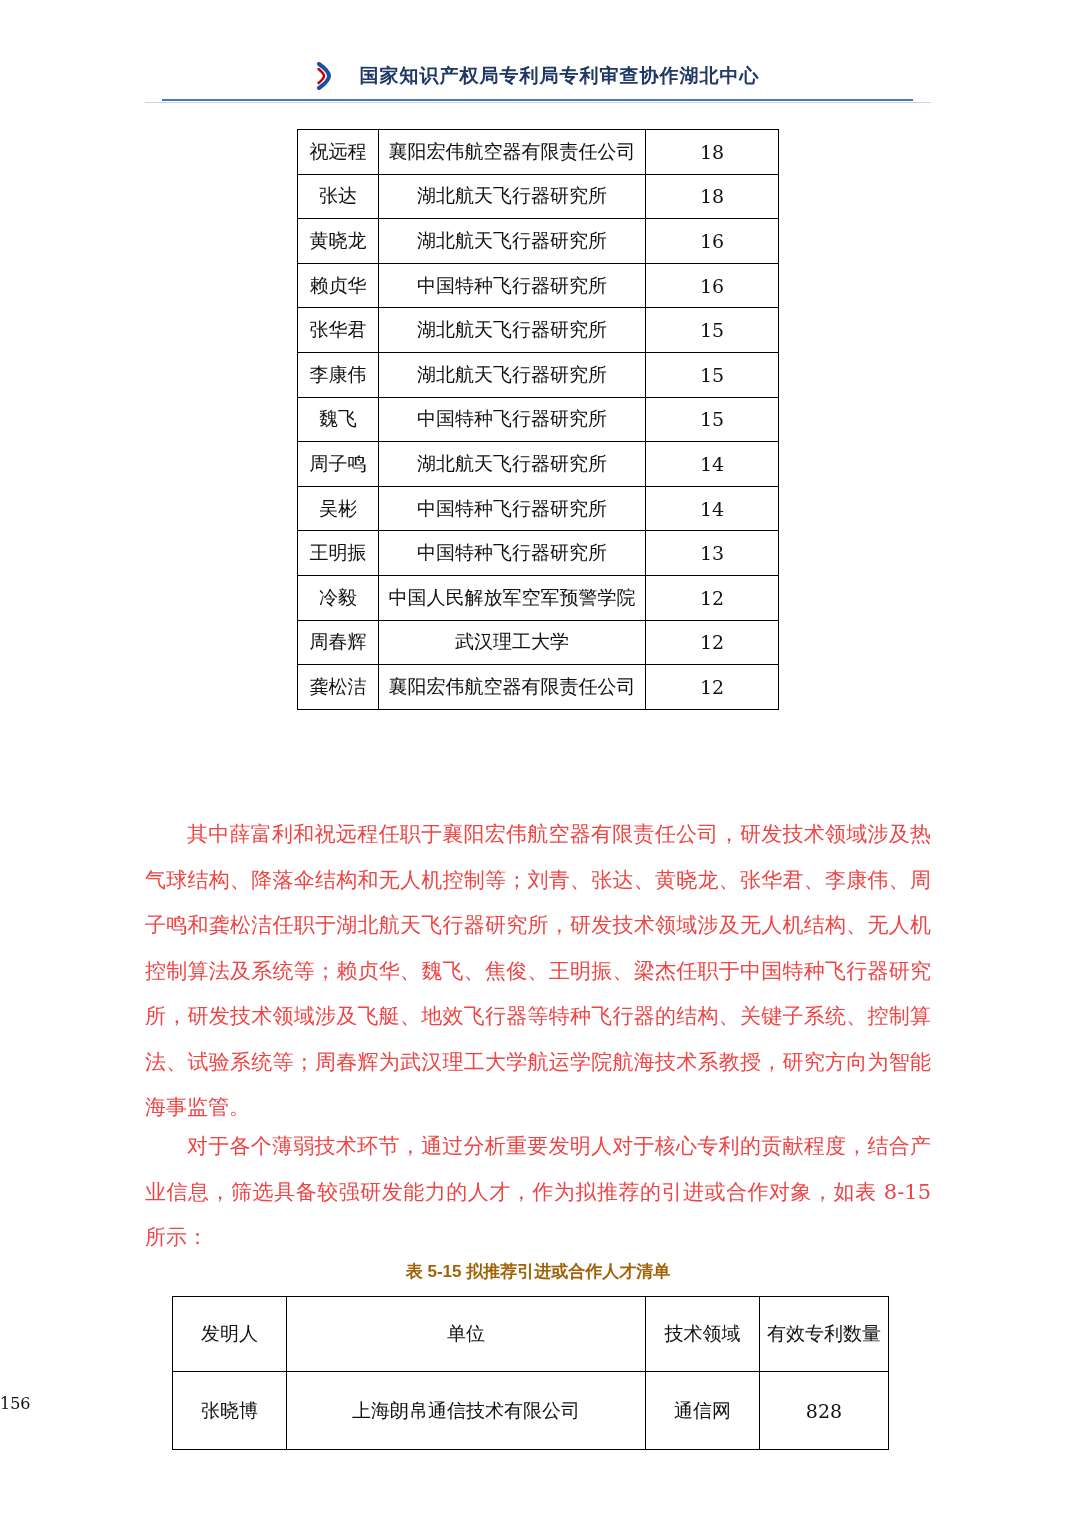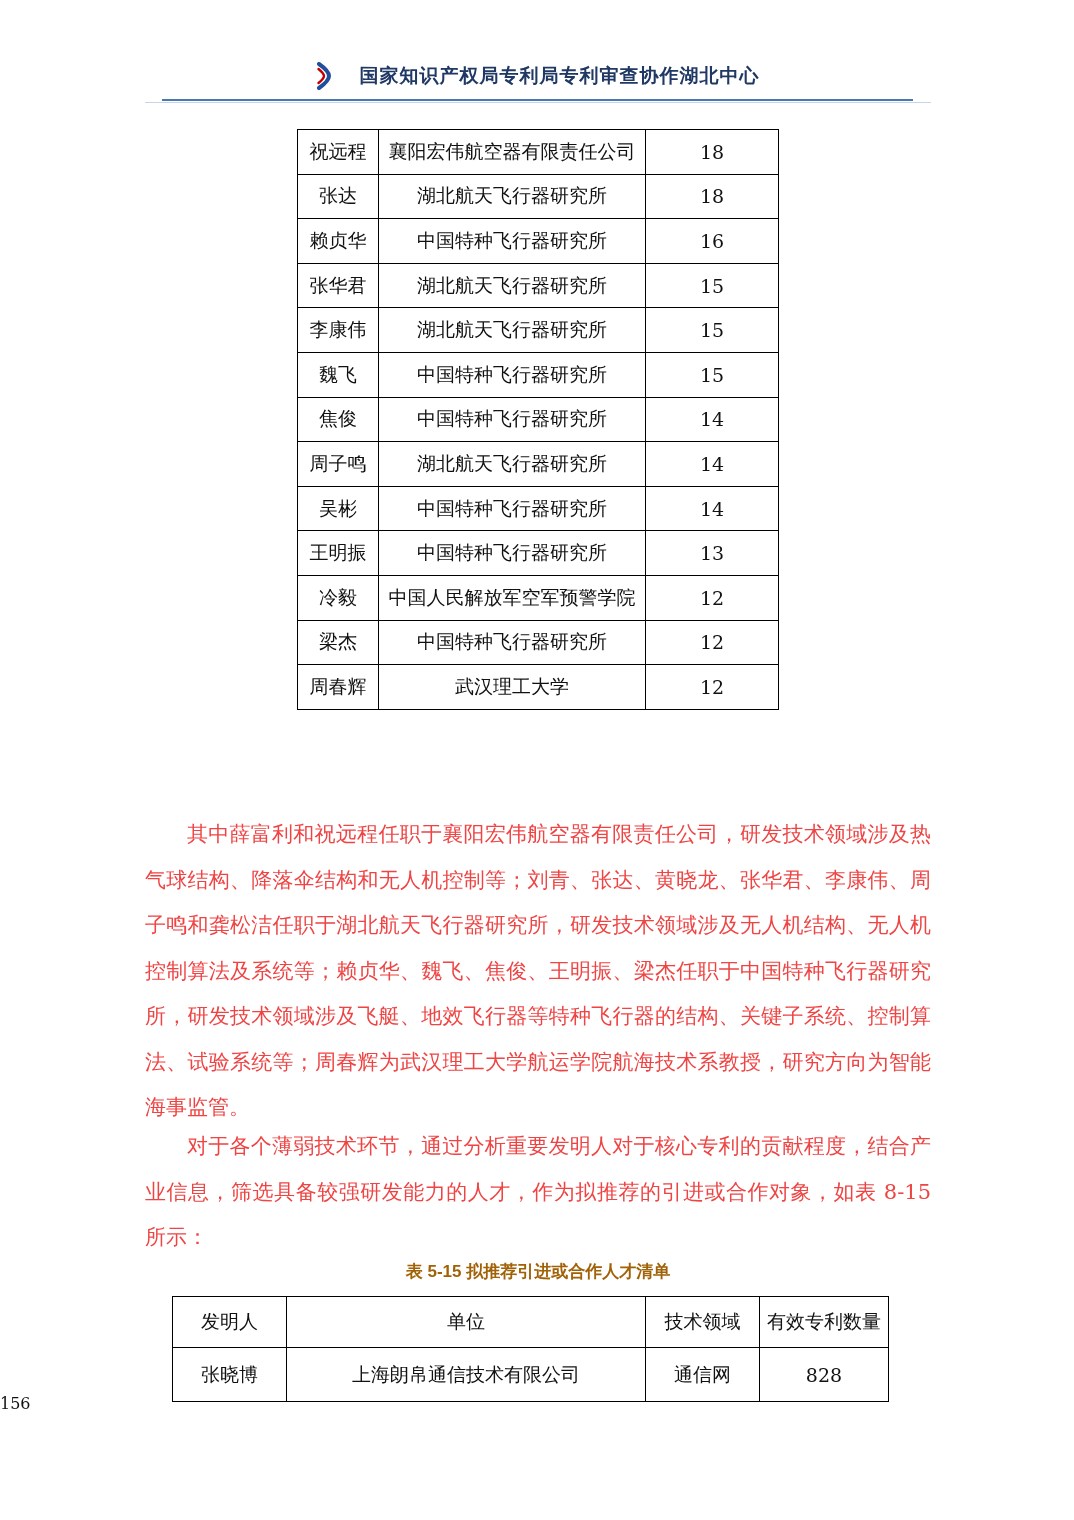--- a/index.html
+++ b/index.html
@@ -49,21 +49,21 @@
   
   .caption{
     position:absolute;top:1260px;left:145px;width:786px;
     text-align:center;
     font-family:Liberation Sans, sans-serif;
     font-weight:bold;font-size:17px;color:#a16207;
   }
   .t2{position:absolute;top:1296px;left:172px;width:716px;}
   .t2 th,.t2 td{
     border:1px solid #000000;
-    padding:4px 2px;
+    padding:16px 2px;
     text-align:center;vertical-align:middle;
     font-size:19px;font-weight:normal;
   }
   .t2 th{height:42px;}
   .t2 td{height:45px;}
   
   .footer{
     position:absolute;top:1394px;left:0;width:100%;
     font-size:16px;color:#111111;
   }
@@ -96,43 +96,43 @@
         <td>祝远程</td>
         <td>襄阳宏伟航空器有限责任公司</td>
         <td>18</td>
       </tr>
       <tr>
         <td>张达</td>
         <td>湖北航天飞行器研究所</td>
         <td>18</td>
       </tr>
       <tr>
+        <td>黄晓龙</td>
+        <td>湖北航天飞行器研究所</td>
+        <td>16</td>
+      </tr>
+      <tr>
         <td>赖贞华</td>
         <td>中国特种飞行器研究所</td>
         <td>16</td>
       </tr>
       <tr>
         <td>张华君</td>
         <td>湖北航天飞行器研究所</td>
         <td>15</td>
       </tr>
       <tr>
         <td>李康伟</td>
         <td>湖北航天飞行器研究所</td>
         <td>15</td>
       </tr>
       <tr>
         <td>魏飞</td>
         <td>中国特种飞行器研究所</td>
         <td>15</td>
-      </tr>
-      <tr>
-        <td>焦俊</td>
-        <td>中国特种飞行器研究所</td>
-        <td>14</td>
       </tr>
       <tr>
         <td>周子鸣</td>
         <td>湖北航天飞行器研究所</td>
         <td>14</td>
       </tr>
       <tr>
         <td>吴彬</td>
         <td>中国特种飞行器研究所</td>
         <td>14</td>
@@ -141,27 +141,27 @@
         <td>王明振</td>
         <td>中国特种飞行器研究所</td>
         <td>13</td>
       </tr>
       <tr>
         <td>冷毅</td>
         <td>中国人民解放军空军预警学院</td>
         <td>12</td>
       </tr>
       <tr>
-        <td>梁杰</td>
-        <td>中国特种飞行器研究所</td>
+        <td>周春辉</td>
+        <td>武汉理工大学</td>
         <td>12</td>
       </tr>
       <tr>
-        <td>周春辉</td>
-        <td>武汉理工大学</td>
+        <td>龚松洁</td>
+        <td>襄阳宏伟航空器有限责任公司</td>
         <td>12</td>
       </tr>
     </tbody>
   </table>
 
   <p class="body-par p1">其中薛富利和祝远程任职于襄阳宏伟航空器有限责任公司，研发技术领域涉及热气球结构、降落伞结构和无人机控制等；刘青、张达、黄晓龙、张华君、李康伟、周子鸣和龚松洁任职于湖北航天飞行器研究所，研发技术领域涉及无人机结构、无人机控制算法及系统等；赖贞华、魏飞、焦俊、王明振、梁杰任职于中国特种飞行器研究所，研发技术领域涉及飞艇、地效飞行器等特种飞行器的结构、关键子系统、控制算法、试验系统等；周春辉为武汉理工大学航运学院航海技术系教授，研究方向为智能海事监管。</p>
   <p class="body-par p2">对于各个薄弱技术环节，通过分析重要发明人对于核心专利的贡献程度，结合产业信息，筛选具备较强研发能力的人才，作为拟推荐的引进或合作对象，如表 8-15 所示：</p>
 
   <div class="caption">表 5-15 拟推荐引进或合作人才清单</div>
 

